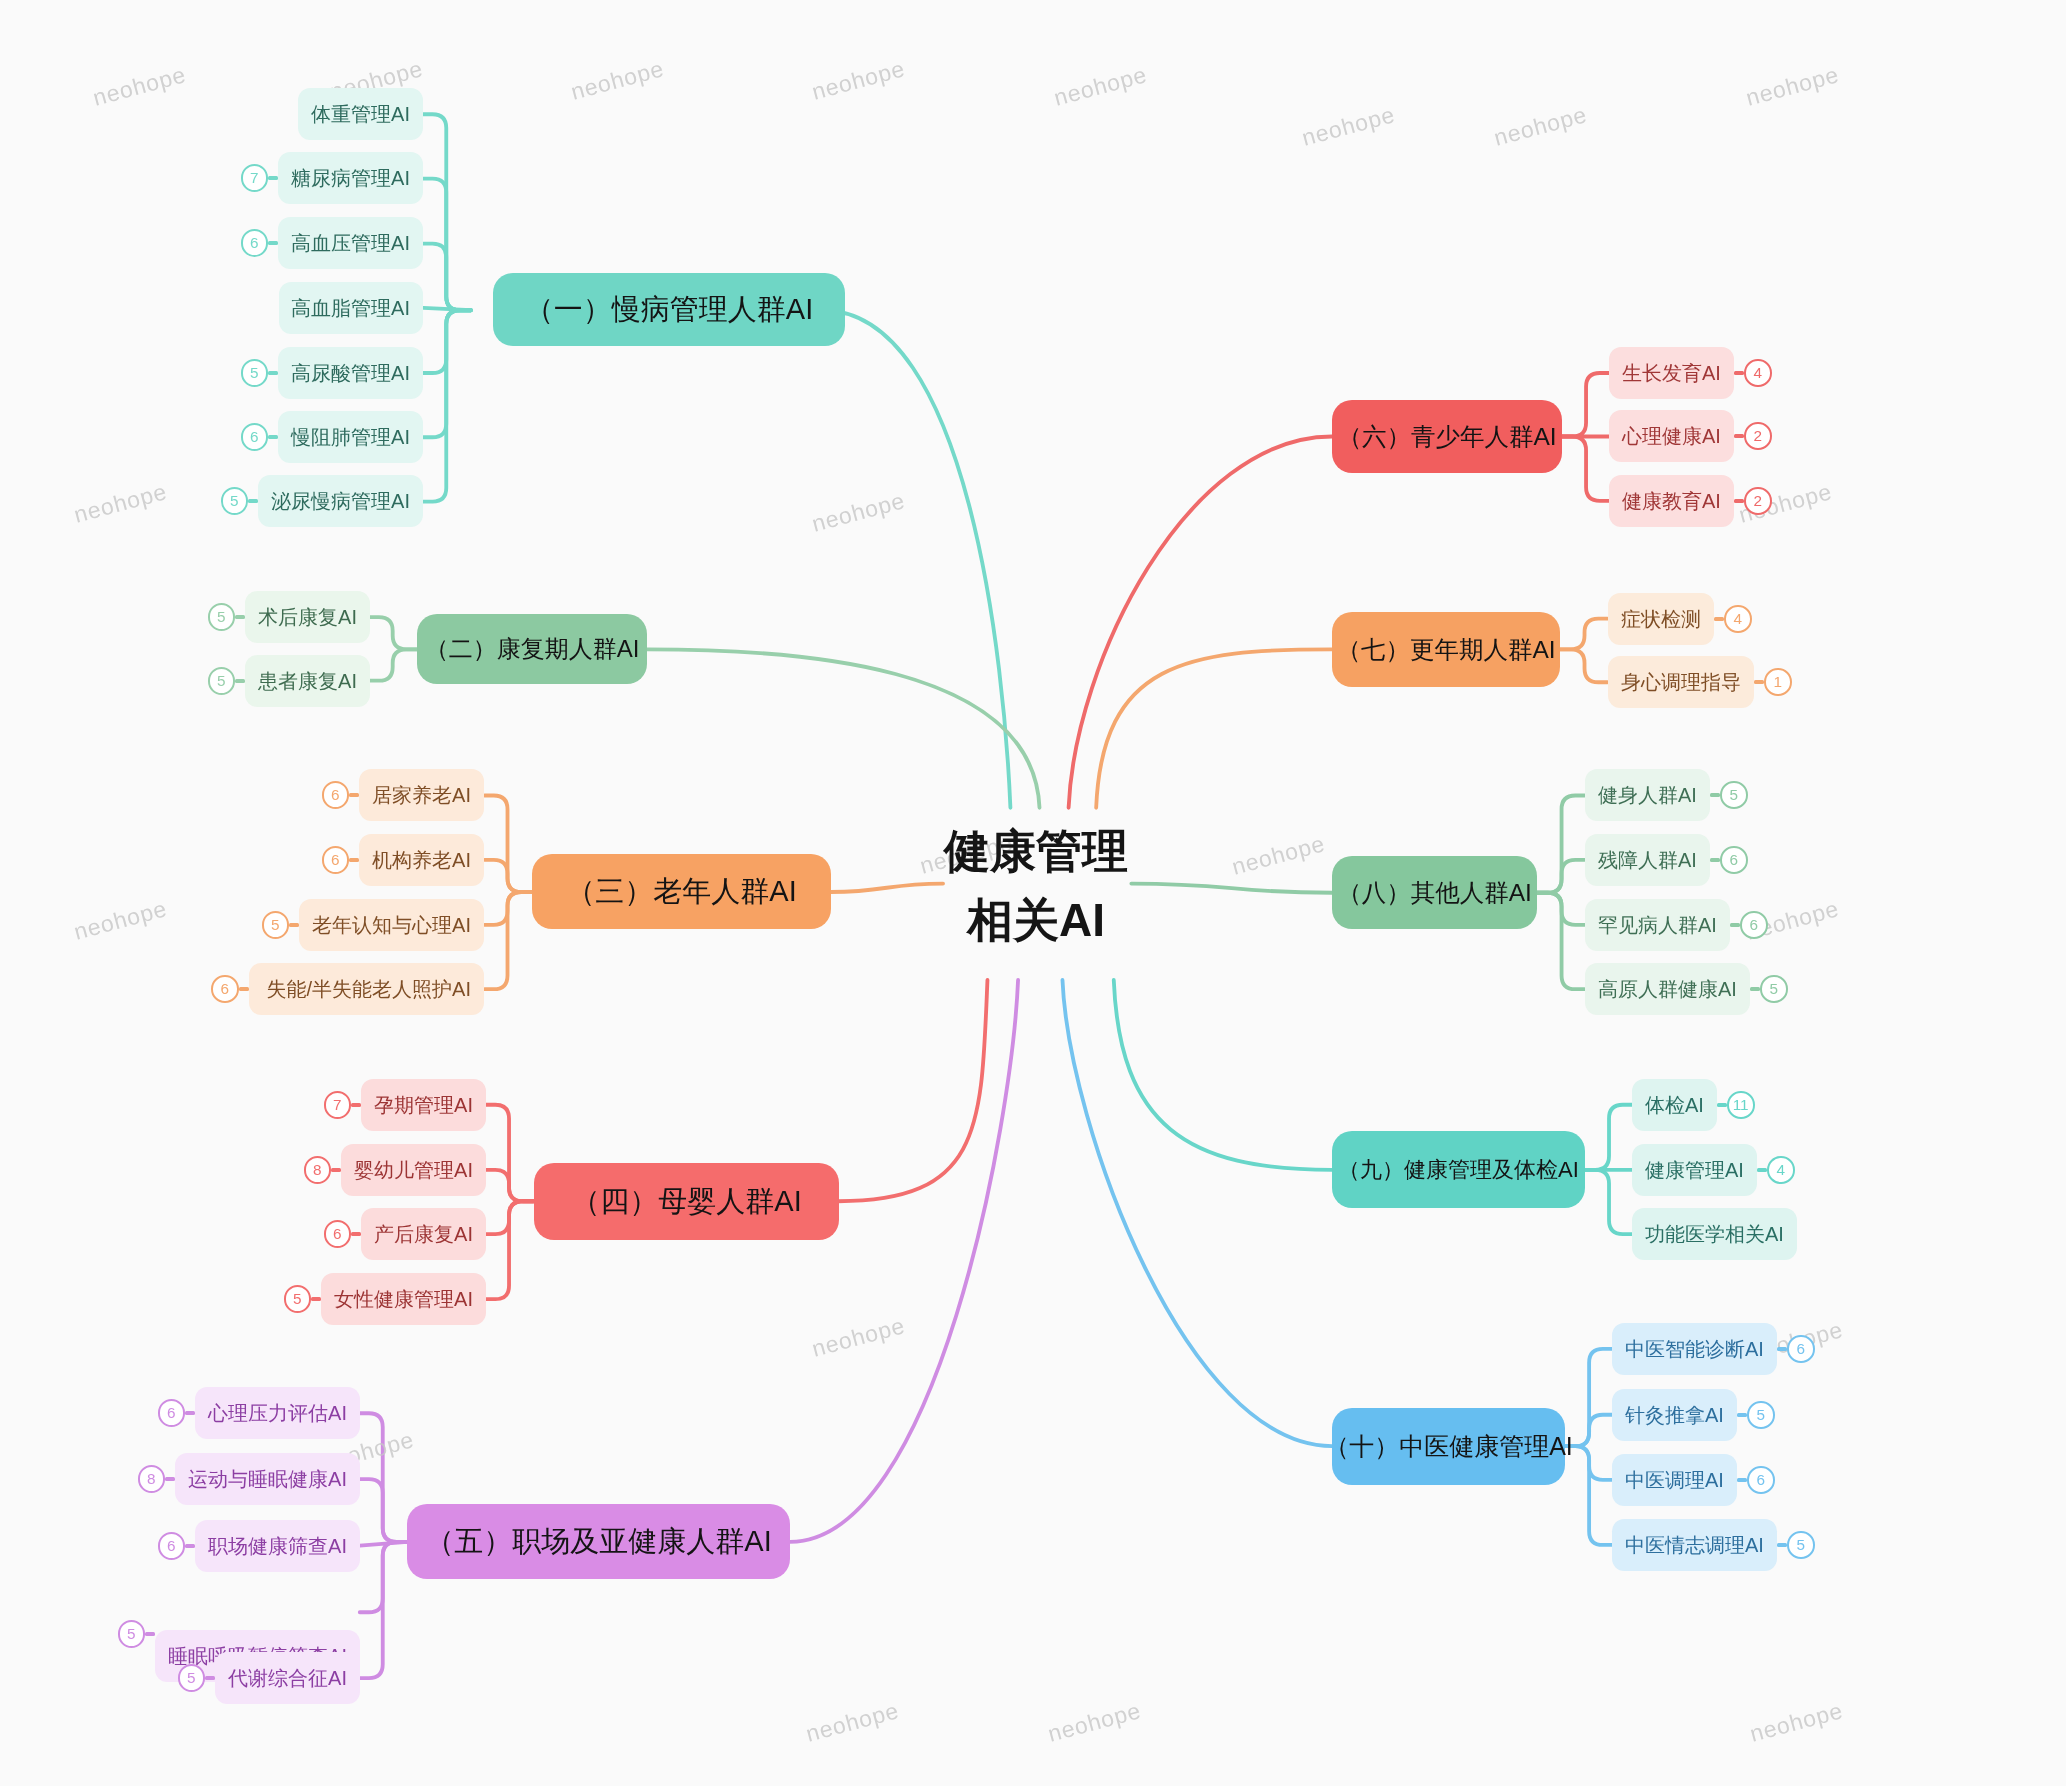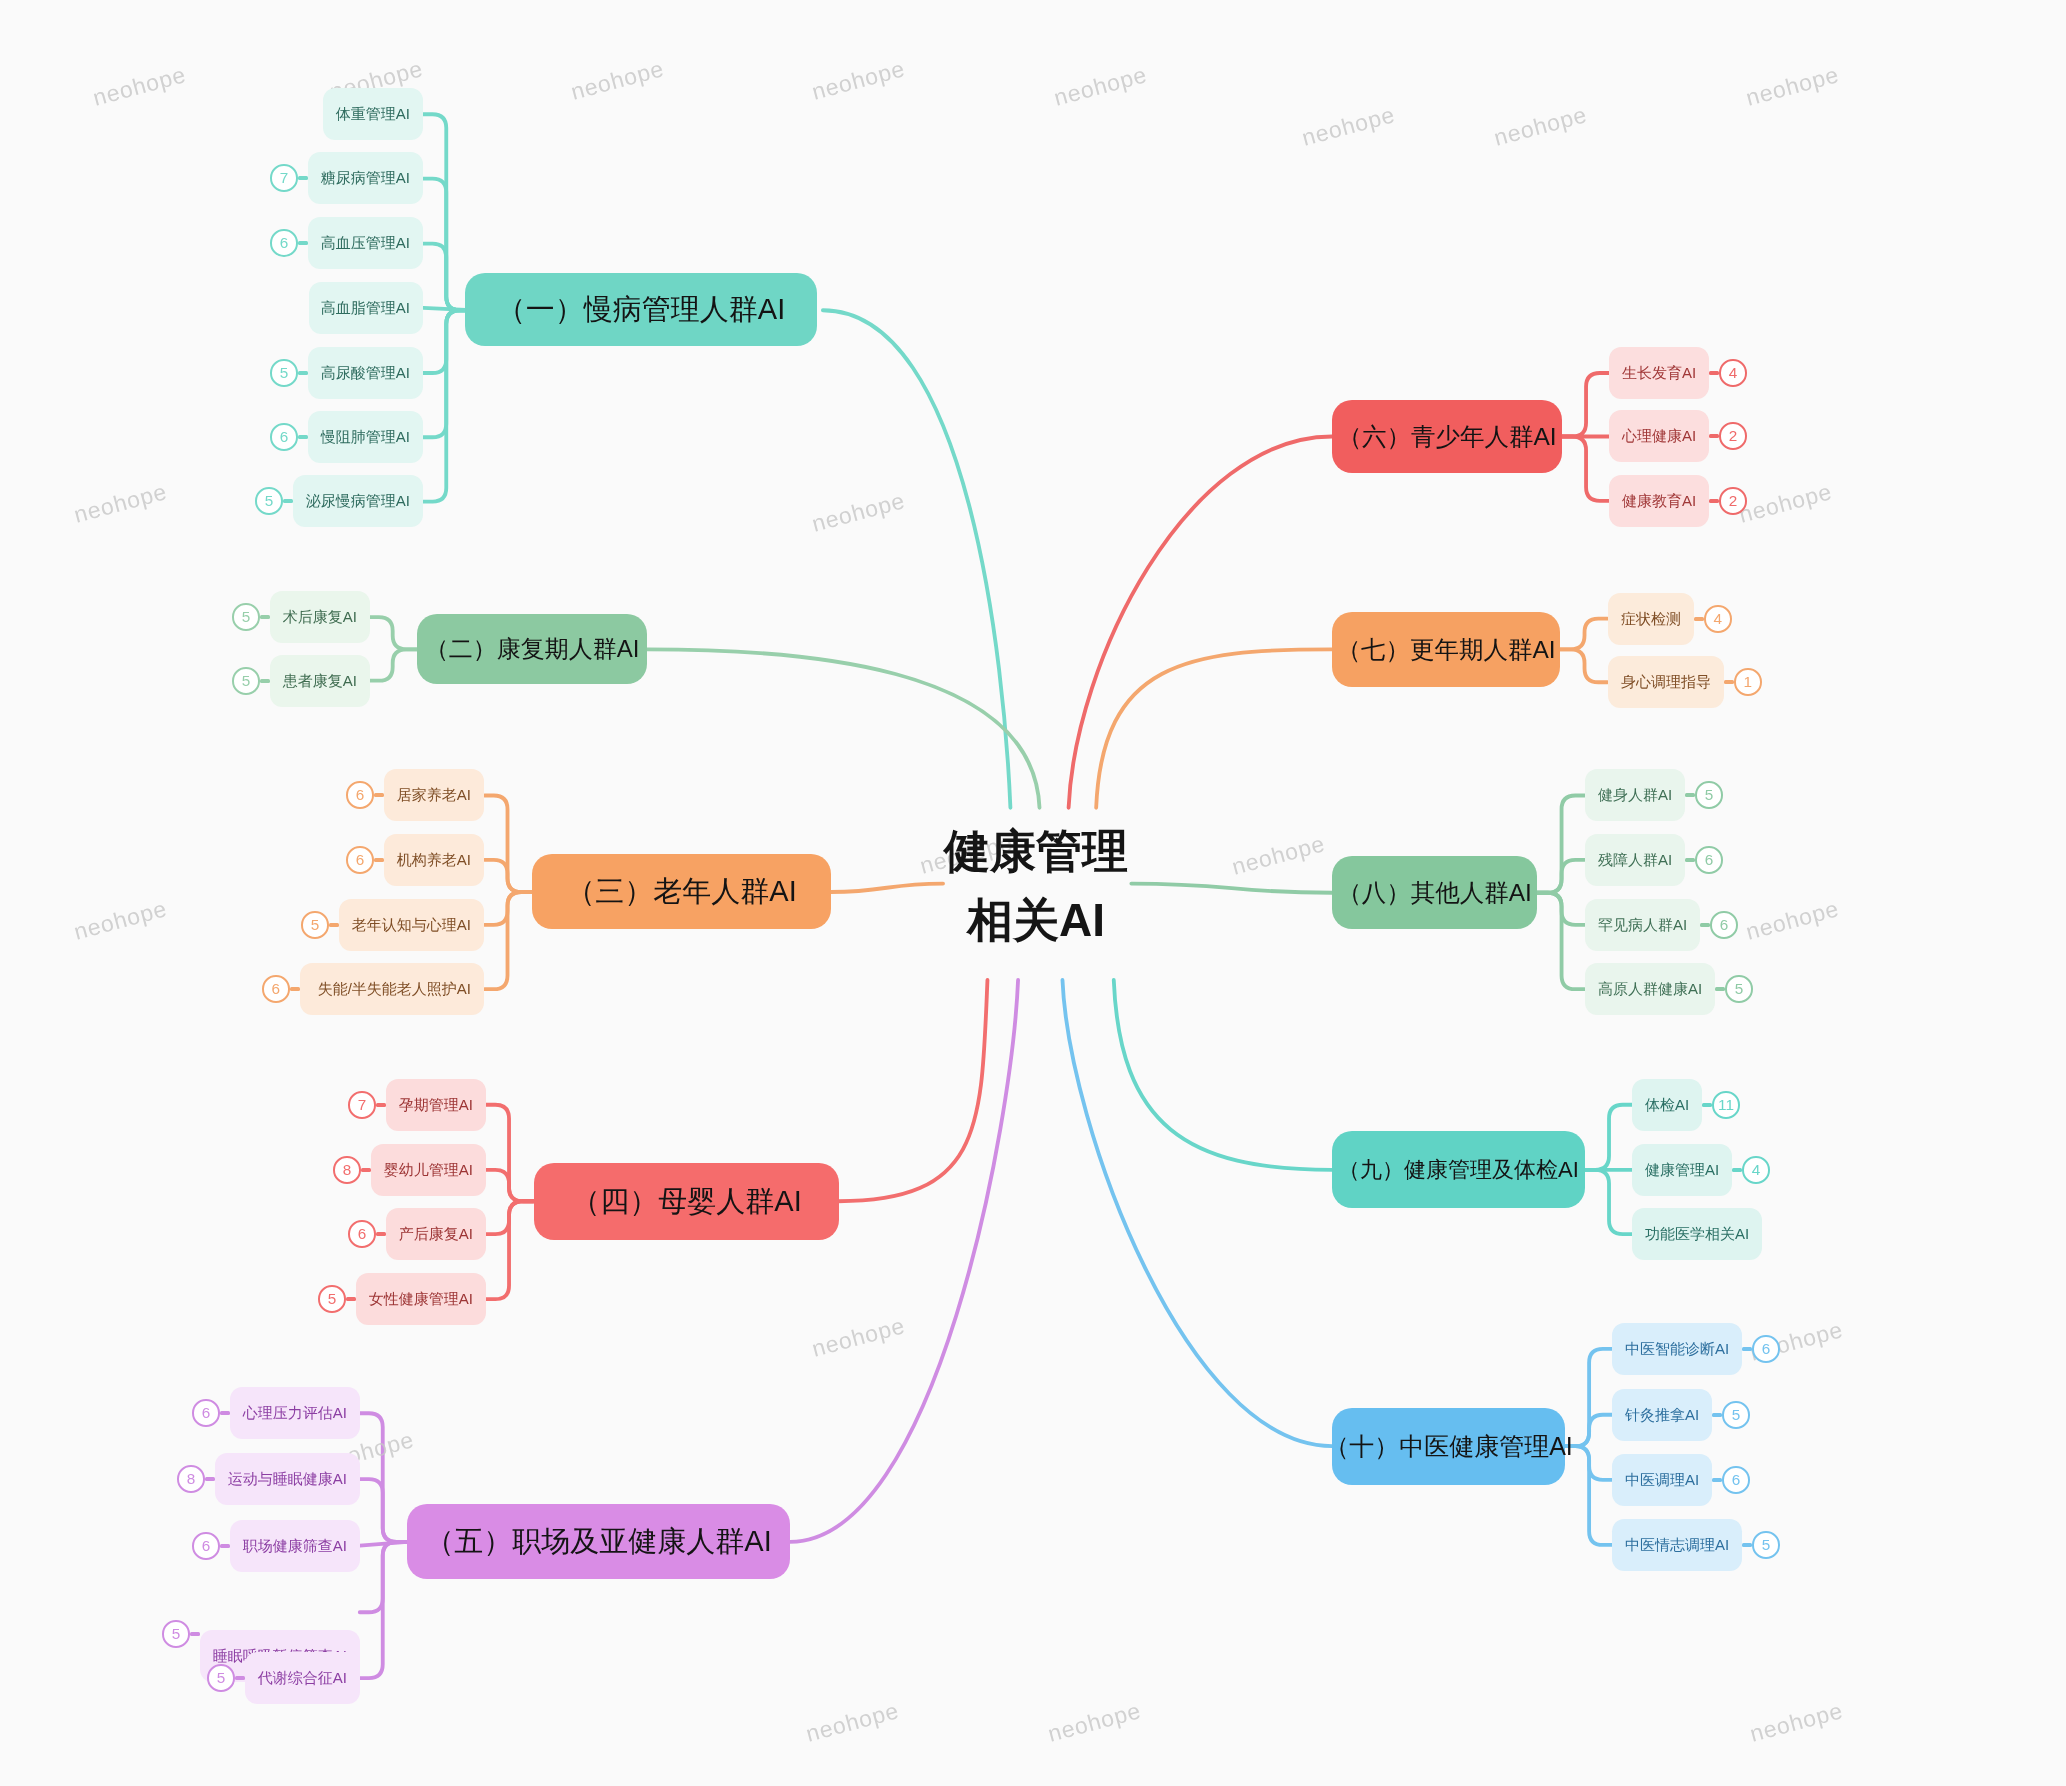--- a/index.html
+++ b/index.html
@@ -5,21 +5,21 @@
   html,body{margin:0;padding:0;background:#fafafa;}
   .stage{position:relative;width:2066px;height:1787px;background:#fafafa;overflow:hidden;
          font-family:"Liberation Sans","DejaVu Sans",sans-serif;}
   svg.links{position:absolute;left:0;top:0;pointer-events:none;}
   .wm{position:absolute;color:#c7c7c7;opacity:.8;font-size:23px;transform:rotate(-15deg);
       letter-spacing:0.8px;pointer-events:none;white-space:nowrap;}
   .main-node{position:absolute;display:flex;align-items:center;justify-content:center;
       border-radius:20px;color:#141414;font-weight:500;white-space:nowrap;cursor:pointer;}
   .child-node{position:absolute;display:flex;align-items:center;}
   .child-box{display:flex;align-items:center;border-radius:12.2px;padding:0 13px;
-      white-space:nowrap;height:52px;font-size:15px;cursor:pointer;}
+      white-space:nowrap;height:52px;font-size:20px;cursor:pointer;}
   .badge{width:27.6px;height:27.6px;box-sizing:border-box;border-radius:50%;background:#ffffff;
       border:2.3px solid;display:flex;align-items:center;justify-content:center;
       font-size:15.3px;flex:0 0 auto;cursor:pointer;}
   .tick{width:10px;height:3.1px;border-radius:1.5px;flex:0 0 auto;}
   .center-title{position:absolute;text-align:center;font-weight:800;color:#151515;
       font-size:46px;line-height:69px;transform:translateX(-50%);white-space:nowrap;cursor:pointer;}
 </style>
 </head>
 <body>
 
@@ -96,21 +96,21 @@
       <div class="wm" style="left: 1749px; top: 1328px;">neohope</div>
       <div class="wm" style="left: 805px; top: 1709px;">neohope</div>
       <div class="wm" style="left: 1047px; top: 1709px;">neohope</div>
       <div class="wm" style="left: 1749px; top: 1709px;">neohope</div>
     </div>
   <div id="node-layer">
     <div class="center-title" style="left:1036px;top:817px">
       <div>健康管理</div>
       <div>相关AI</div>
     </div>
-  <div class="main-node" style="left: 465px; top: 273px; width: 352px; height: 73px; background: rgb(111, 214, 197); font-size: 29px;">
+  <div class="main-node" style="left: 493px; top: 273px; width: 352px; height: 73px; background: rgb(111, 214, 197); font-size: 29px;">
         <span>（一）慢病管理人群AI</span>
       </div>
       <div class="child-node" style="right: 1643px; top: 88px;">
         <div class="child-box" style="background: rgb(226, 246, 242); color: rgb(46, 107, 94);">
           <span>体重管理AI</span>
         </div>
       </div>
       <div class="child-node" style="right: 1643px; top: 152px;">
         <div class="badge" style="border-color: rgb(116, 217, 201); color: rgb(116, 217, 201);">7</div>
         <div class="tick" style="background: rgb(116, 217, 201);"></div>

